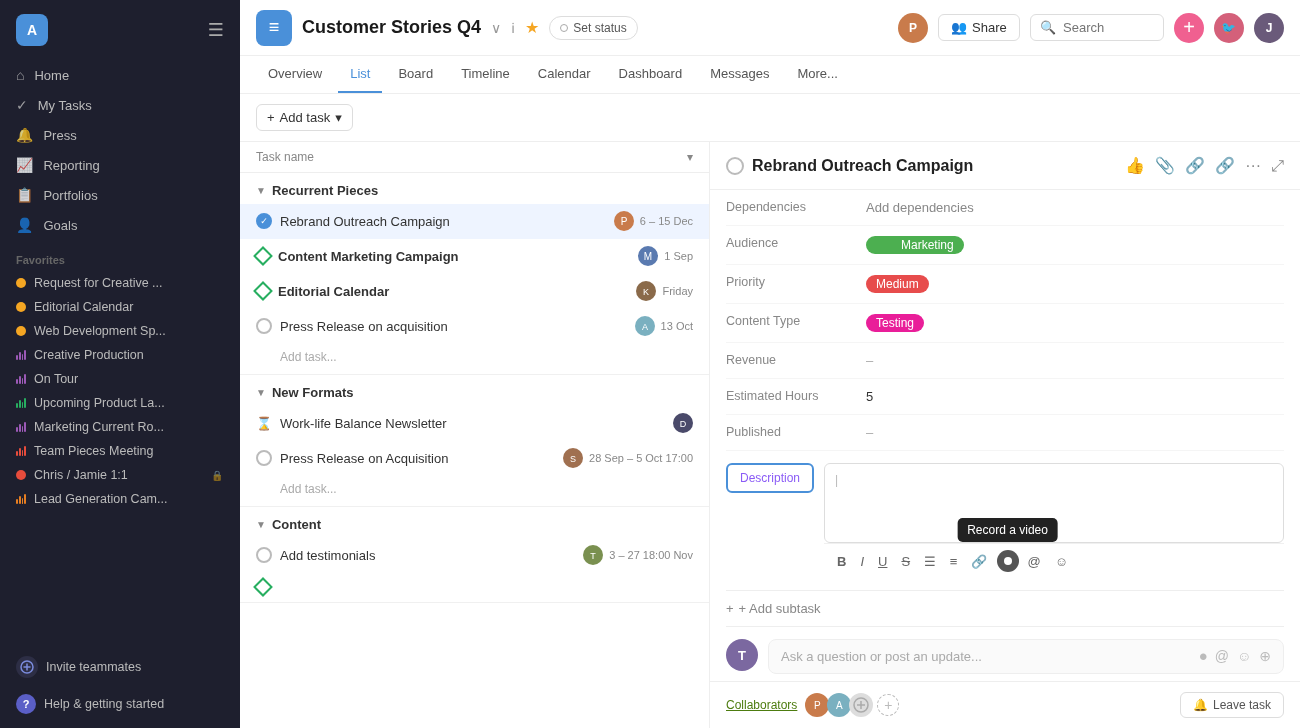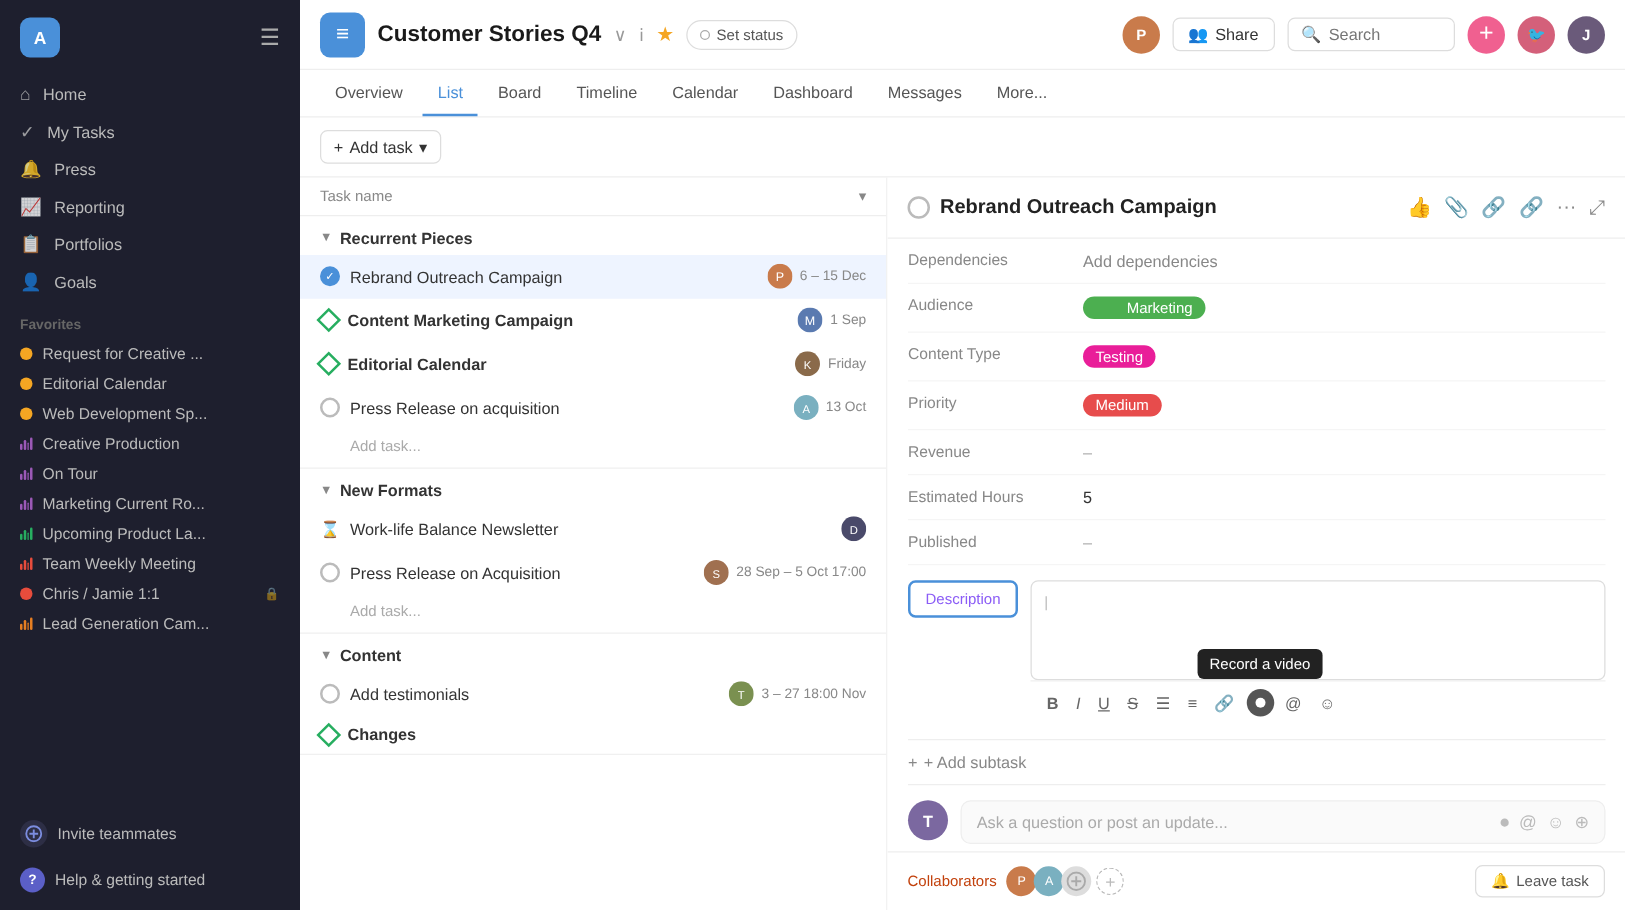--- a/index.html
+++ b/index.html
@@ -477,21 +477,21 @@
       display: flex;
       align-items: center;
       justify-content: space-between;
       flex-shrink: 0;
     }
     .collaborators-row {
       display: flex;
       align-items: center;
       gap: 4px;
     }
-    .collab-label { font-size: 12px; color: #c2410c; margin-right: 4px; }
+    .collab-label { font-size: 12px; color: #4d7c0f; margin-right: 4px; text-decoration: underline; }
     .collab-avatar {
       width: 24px; height: 24px;
       border-radius: 50%;
       background: #c8a87a;
       display: flex; align-items: center; justify-content: center;
       font-size: 10px; color: white;
     }
     .collab-add {
       width: 22px; height: 22px;
       border-radius: 50%;
@@ -577,44 +577,44 @@
       <span class="fav-bar-inner" style="display:inline-flex;align-items:flex-end;gap:1px;width:10px;height:10px;">
         <span class="bar-seg" style="height:5px;background:#9b59b6;"></span>
         <span class="bar-seg" style="height:8px;background:#9b59b6;"></span>
         <span class="bar-seg" style="height:6px;background:#9b59b6;"></span>
         <span class="bar-seg" style="height:10px;background:#9b59b6;"></span>
       </span>
       <span>On Tour</span>
     </div>
     <div class="sidebar-fav-item">
       <span class="fav-bar-inner" style="display:inline-flex;align-items:flex-end;gap:1px;width:10px;height:10px;">
+        <span class="bar-seg" style="height:5px;background:#27ae60;"></span>
+        <span class="bar-seg" style="height:8px;background:#27ae60;"></span>
+        <span class="bar-seg" style="height:6px;background:#27ae60;"></span>
+        <span class="bar-seg" style="height:10px;background:#27ae60;"></span>
+      </span>
+      <span>Upcoming Product La...</span>
+    </div>
+    <div class="sidebar-fav-item">
+      <span class="fav-bar-inner" style="display:inline-flex;align-items:flex-end;gap:1px;width:10px;height:10px;">
         <span class="bar-seg" style="height:5px;background:#9b59b6;"></span>
         <span class="bar-seg" style="height:8px;background:#9b59b6;"></span>
         <span class="bar-seg" style="height:6px;background:#9b59b6;"></span>
         <span class="bar-seg" style="height:10px;background:#9b59b6;"></span>
       </span>
       <span>Marketing Current Ro...</span>
-    </div>
-    <div class="sidebar-fav-item">
-      <span class="fav-bar-inner" style="display:inline-flex;align-items:flex-end;gap:1px;width:10px;height:10px;">
-        <span class="bar-seg" style="height:5px;background:#27ae60;"></span>
-        <span class="bar-seg" style="height:8px;background:#27ae60;"></span>
-        <span class="bar-seg" style="height:6px;background:#27ae60;"></span>
-        <span class="bar-seg" style="height:10px;background:#27ae60;"></span>
-      </span>
-      <span>Upcoming Product La...</span>
     </div>
     <div class="sidebar-fav-item">
       <span class="fav-bar-inner" style="display:inline-flex;align-items:flex-end;gap:1px;width:10px;height:10px;">
         <span class="bar-seg" style="height:5px;background:#e74c3c;"></span>
         <span class="bar-seg" style="height:8px;background:#e74c3c;"></span>
         <span class="bar-seg" style="height:6px;background:#e74c3c;"></span>
         <span class="bar-seg" style="height:10px;background:#e74c3c;"></span>
       </span>
-      <span>Team Weekly Meeting</span>
+      <span>Team Pieces Meeting</span>
     </div>
     <div class="sidebar-fav-item">
       <span class="fav-dot" style="background:#e74c3c;"></span>
       <span>Chris / Jamie 1:1</span>
       <span class="sidebar-lock">🔒</span>
     </div>
     <div class="sidebar-fav-item">
       <span class="fav-bar-inner" style="display:inline-flex;align-items:flex-end;gap:1px;width:10px;height:10px;">
         <span class="bar-seg" style="height:5px;background:#e67e22;"></span>
         <span class="bar-seg" style="height:8px;background:#e67e22;"></span>
@@ -790,21 +790,20 @@
           <div class="task-assignee-date">
             <svg width="20" height="20" viewBox="0 0 20 20">
                 <circle cx="10" cy="10" r="10" fill="#7a9050"></circle>
                 <text x="10" y="14" text-anchor="middle" fill="white" font-size="9">T</text>
               </svg>
             <span>3 – 27 18:00 Nov</span>
           </div>
         </div>
         <div class="task-row">
           <div class="task-diamond"></div>
-          <span class="task-name bold">Changes</span>
           <div class="task-assignee-date"></div>
         </div>
       </div>
     </div>
 
     <div class="detail-panel">
       <div class="detail-header">
         <div class="detail-title-check"></div>
         <span class="detail-title">Rebrand Outreach Campaign</span>
         <div class="detail-actions">
@@ -823,27 +822,27 @@
           <span class="field-label">Dependencies</span>
           <span class="field-value" style="color:#888;cursor:pointer;">Add dependencies</span>
         </div>
 
         <div class="detail-field-row">
           <span class="field-label">Audience</span>
           <span class="tag-badge tag-marketing">Marketing</span>
         </div>
 
         <div class="detail-field-row">
+          <span class="field-label">Priority</span>
+          <span class="tag-badge tag-medium">Medium</span>
+        </div>
+
+        <div class="detail-field-row">
           <span class="field-label">Content Type</span>
           <span class="tag-badge tag-testing">Testing</span>
-        </div>
-
-        <div class="detail-field-row">
-          <span class="field-label">Priority</span>
-          <span class="tag-badge tag-medium">Medium</span>
         </div>
 
         <div class="detail-field-row">
           <span class="field-label">Revenue</span>
           <span class="field-value field-dash">–</span>
         </div>
 
         <div class="detail-field-row">
           <span class="field-label">Estimated Hours</span>
           <span class="field-value">5</span>

